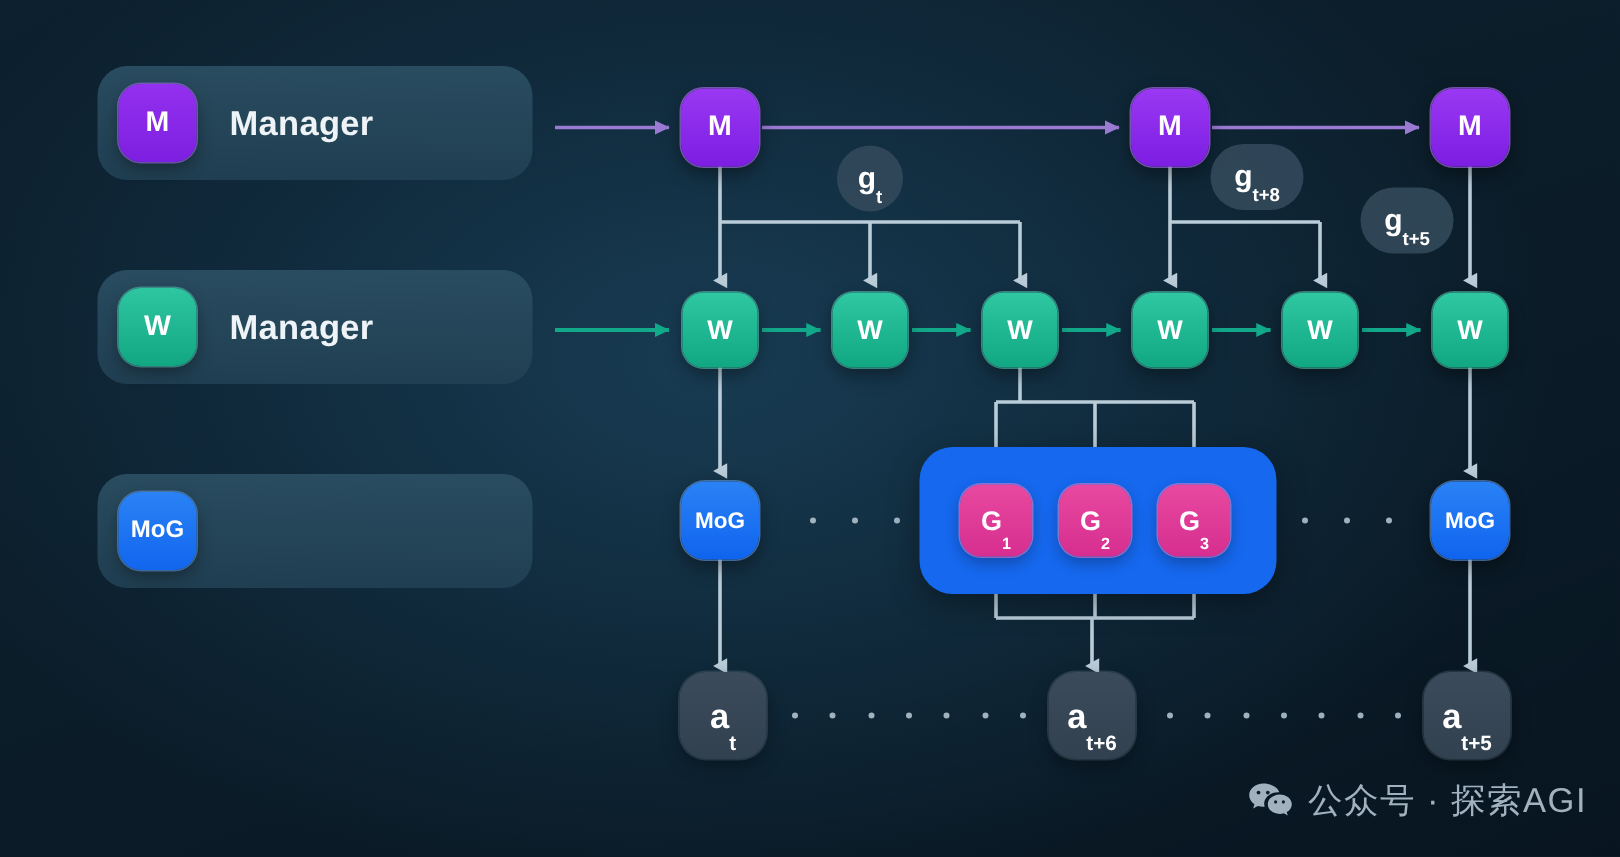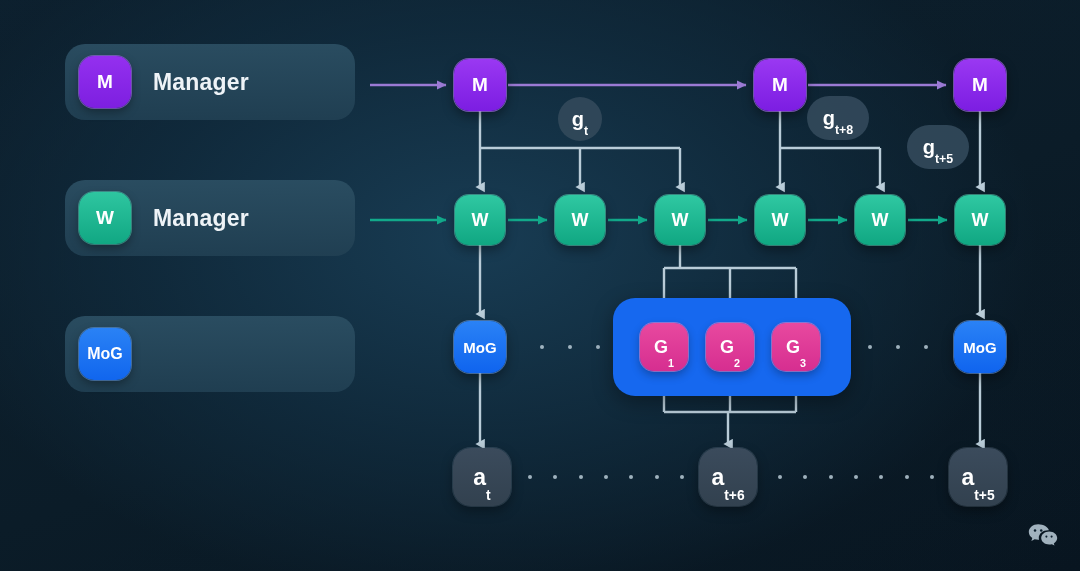--- a/index.html
+++ b/index.html
@@ -368,20 +368,21 @@
 
   <div id="watermark">
     <svg width="30" height="26" viewBox="0 0 30 26">
       <path d="M10.2 1.3C5 1.3 0.8 4.8 0.8 9.1c0 2.4 1.4 4.6 3.5 6L3.4 18l3.2-1.7c1.1 0.3 2.3 0.5 3.6 0.5 0.3 0 0.6 0 0.9 0-0.2-0.6-0.3-1.3-0.3-2 0-4.2 4.1-7.6 9.2-7.6 0.3 0 0.6 0 0.9 0C20 4.1 15.6 1.3 10.2 1.3z" fill="#b2c3cf"></path>
       <circle cx="7" cy="7.4" r="1.25" fill="#0d2130"></circle>
       <circle cx="13.2" cy="7.4" r="1.25" fill="#0d2130"></circle>
       <path d="M29.2 15.1c0-3.6-3.6-6.5-8-6.5s-8 2.9-8 6.5c0 3.6 3.6 6.5 8 6.5 0.9 0 1.8-0.1 2.7-0.4l2.6 1.4-0.7-2.2C27.9 19.2 29.2 17.3 29.2 15.1z" fill="#b2c3cf"></path>
       <circle cx="18.4" cy="13.6" r="1.05" fill="#0d2130"></circle>
       <circle cx="23.6" cy="13.6" r="1.05" fill="#0d2130"></circle>
     </svg>
+    <span>公众号 · 探索AGI</span>
   </div>
 <div class="g-badge" style="left: 558px; top: 97px; width: 44px; height: 44px; border-radius: 22px;">
       <span>g</span>
       <span class="sub">t</span>
     </div>
     <div class="g-badge" style="left: 807px; top: 96px; width: 62px; height: 44px; border-radius: 22px;">
       <span>g</span>
       <span class="sub">t+8</span>
     </div>
     <div class="g-badge" style="left: 907px; top: 125px; width: 62px; height: 44px; border-radius: 22px;">

